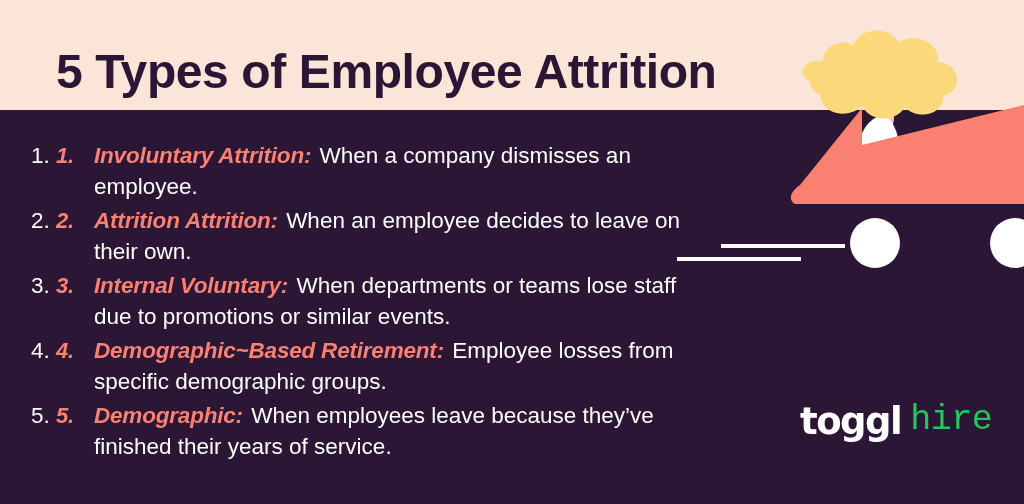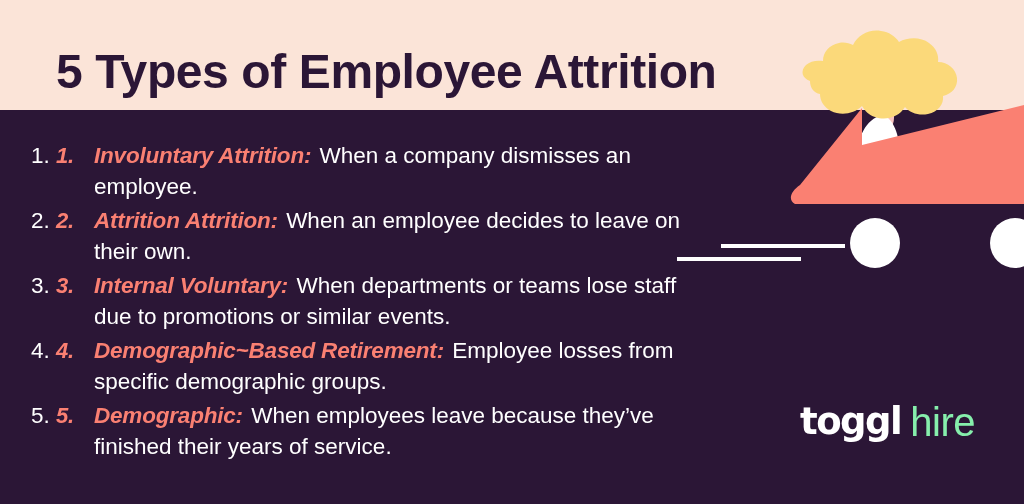--- a/index.html
+++ b/index.html
@@ -86,26 +86,26 @@
     align-items:flex-start;
   }
   #logo-toggl {
     font-size:37px;
     font-weight:bold;
     color:#FFFFFF;
     letter-spacing:-1.5px;
     font-family:"DejaVu Sans", sans-serif;
   }
   #logo-hire {
-    font-size:40px;
+    font-size:35px;
     font-weight:300;
-    color:#86efac;
+    color:#22c55e;
     letter-spacing:-0.5px;
     margin-left:9px;
-    font-family:Liberation Sans, sans-serif;
+    font-family:Liberation Mono, monospace;
   }
 </style>
 </head>
 <body>
 
 <div id="canvas">
 
   <div id="header-band"></div>
 
   <div id="illustration">

